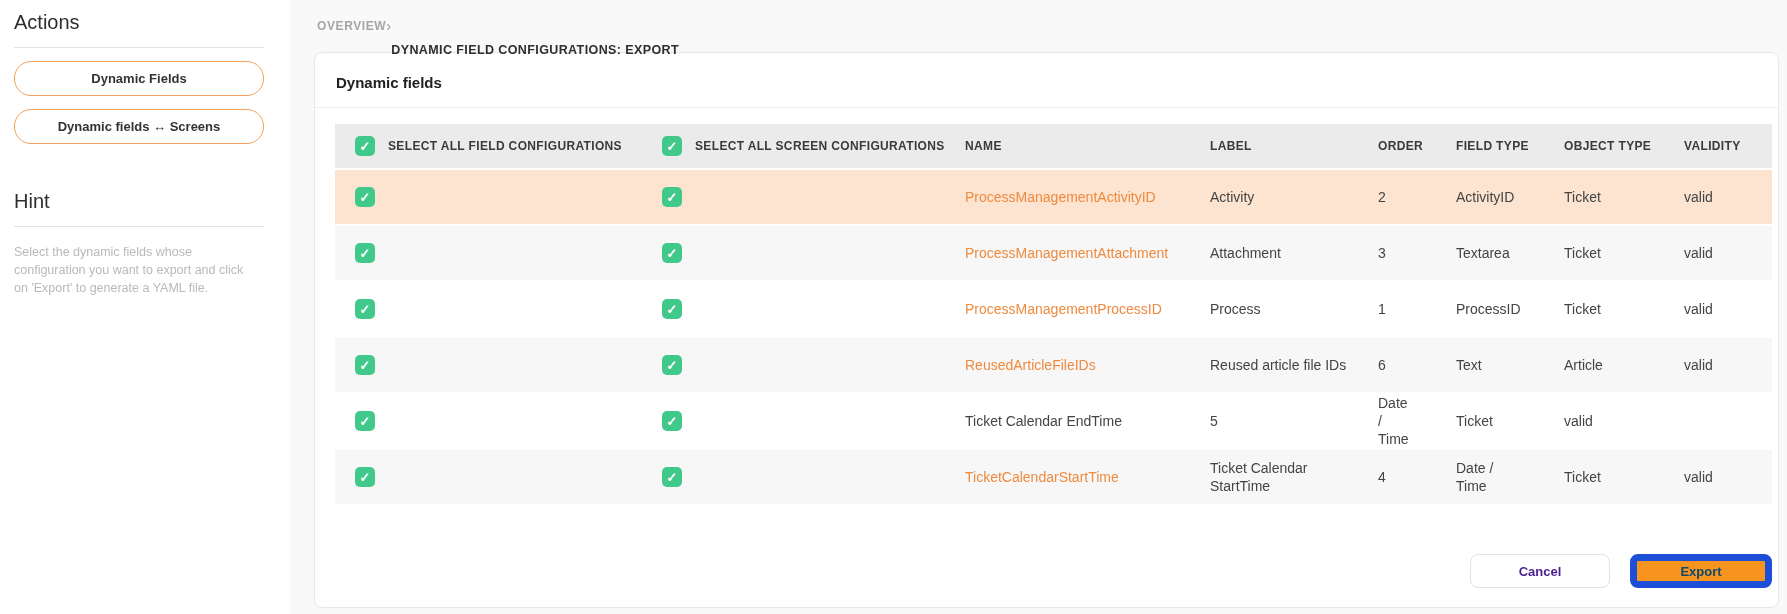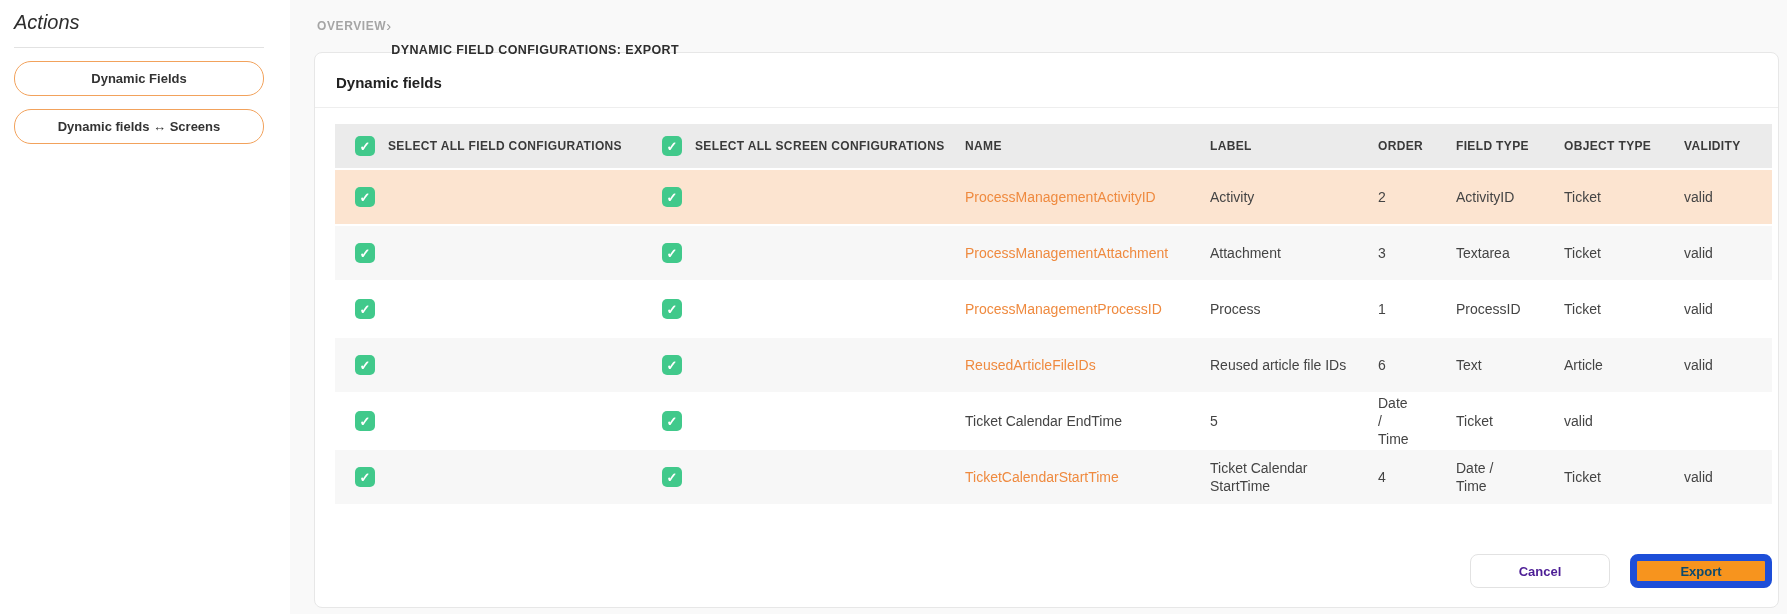--- a/index.html
+++ b/index.html
@@ -7,21 +7,21 @@
   body {
     width:1787px; height:614px; overflow:hidden;
     display:flex;
     font-family:"Liberation Sans", sans-serif;
     background:#ffffff;
     -webkit-font-smoothing:antialiased;
   }
 
   
   .sidebar { width:290px; flex:none; background:#fff; padding:0 26px 0 14px; }
-  .side-title { font-size:20px; font-weight:500; color:#2e2e2e; margin:11px 0 13px 0;font-style:italic; }
+  .side-title { font-size:20px; font-weight:500; color:#2e2e2e; margin:11px 0 13px 0; }
   .side-divider { border:none; border-top:1px solid #e2e2e2; margin:0; }
   .action-btn {
     display:block; width:100%; height:35px; margin-top:13px;
     background:#fff; border:1px solid #f2a25c; border-radius:17px;
     font-family:inherit; font-size:13px; font-weight:bold; color:#333;
     cursor:pointer; text-align:center;
   }
   .hint-block { margin-top:46px; }
   .hint-text { font-size:12.5px; line-height:1.45; color:#b9b9b9; margin-top:16px; padding-right:6px; }
 
@@ -76,20 +76,25 @@
 </style>
 </head>
 <body>
 
 <aside class="sidebar">
   <div class="side-title">Actions</div>
   <hr class="side-divider">
   <button class="action-btn">Dynamic Fields</button>
   <button class="action-btn">Dynamic fields ↔ Screens</button>
 
+  <div class="hint-block">
+    <div class="side-title">Hint</div>
+    <hr class="side-divider">
+    <div class="hint-text">Select the dynamic fields whose configuration you want to export and click on 'Export' to generate a YAML file.</div>
+  </div>
 </aside>
 
 <div class="main">
 
   <div class="breadcrumb">
     <span class="crumb-overview">OVERVIEW</span>
     <span class="crumb-sep">›</span>
     <span class="crumb-current">DYNAMIC FIELD CONFIGURATIONS: EXPORT</span>
   </div>
 

